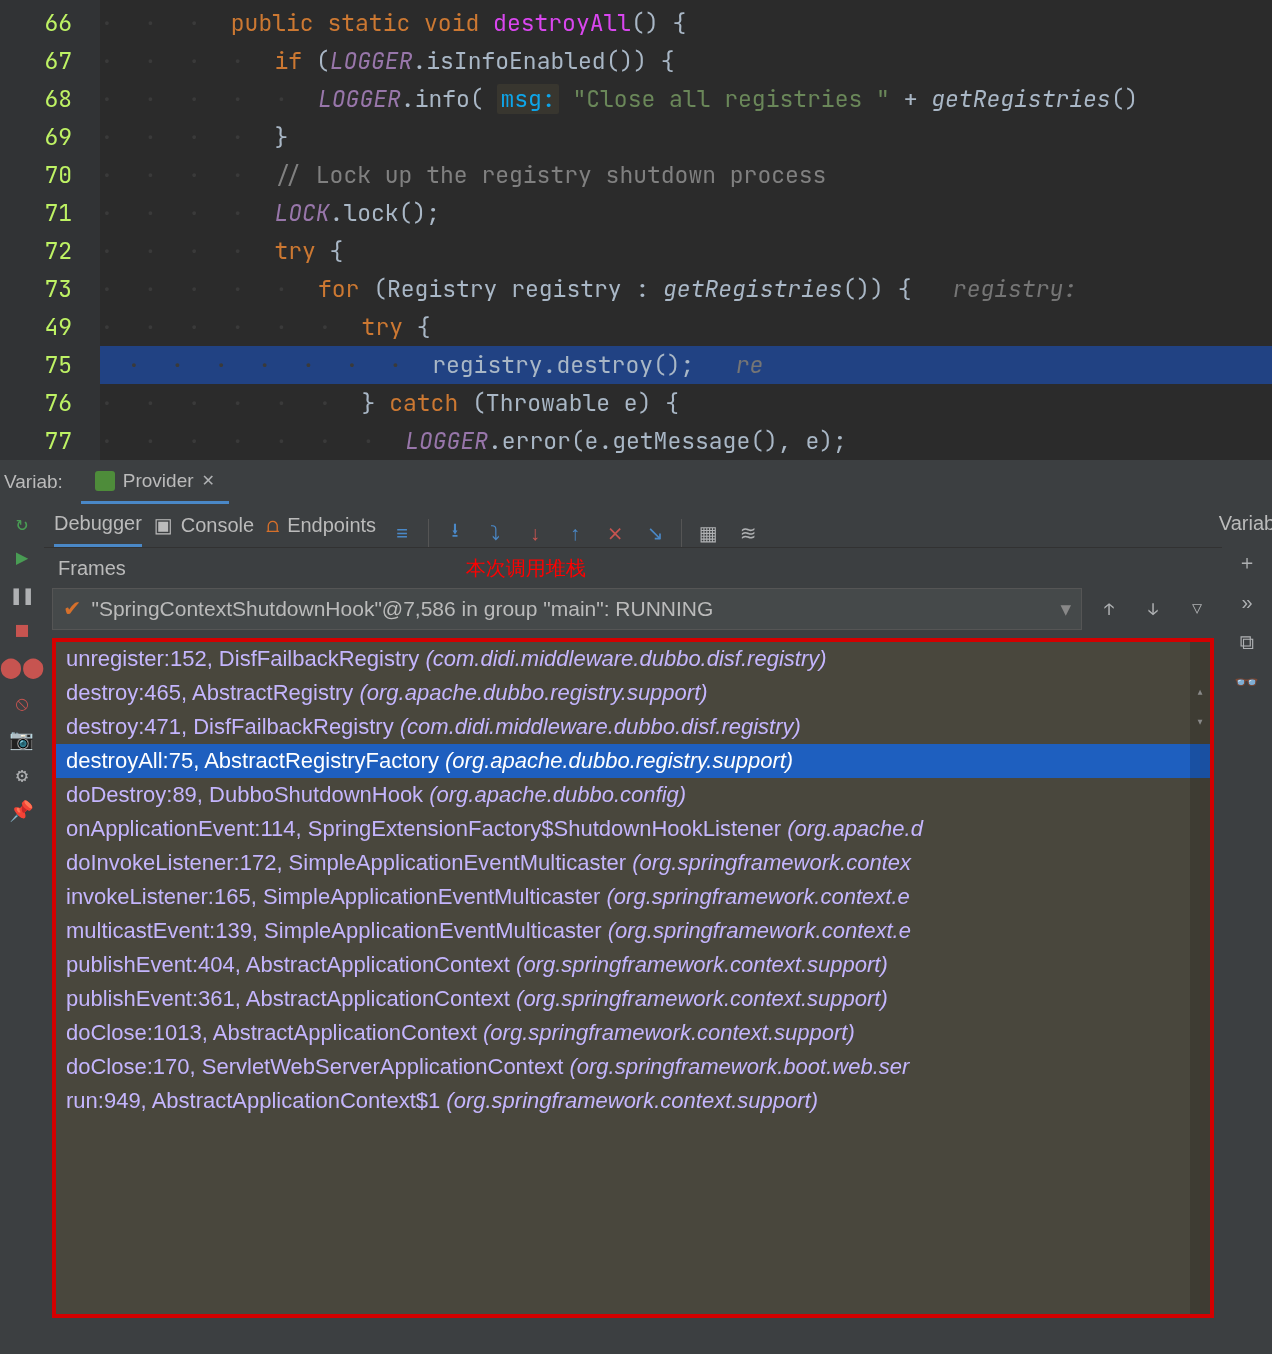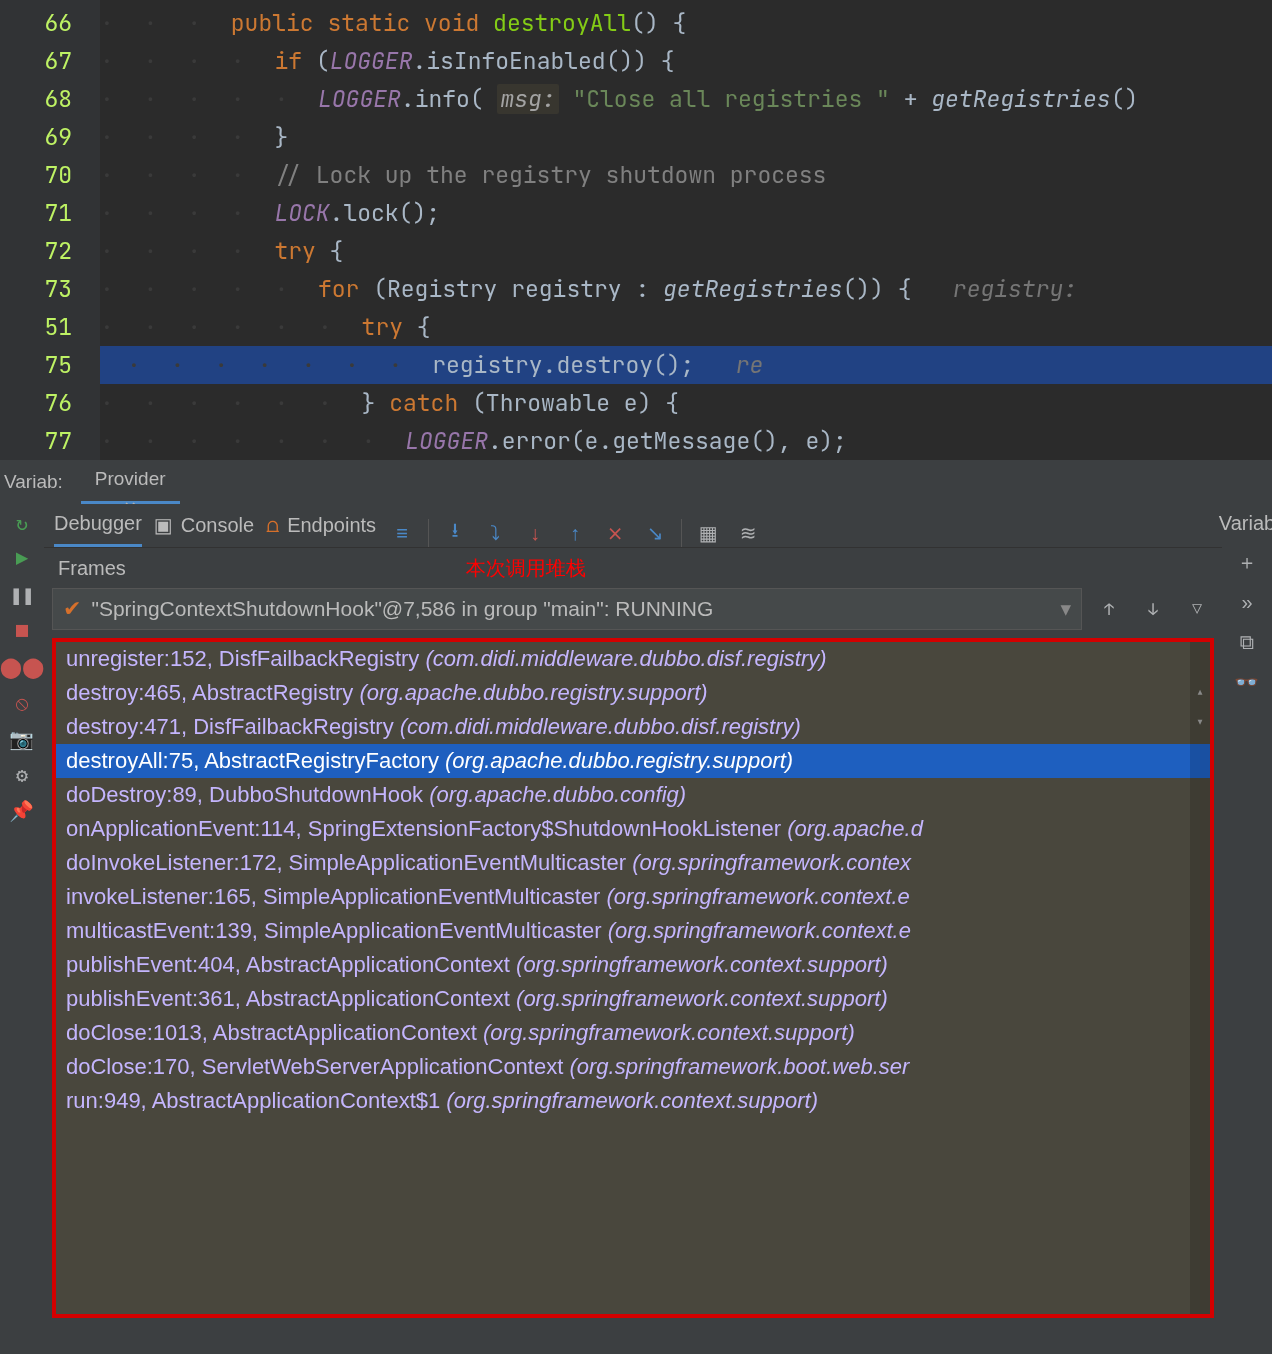--- a/index.html
+++ b/index.html
@@ -4,32 +4,32 @@
 <style>
   * { box-sizing: border-box; margin: 0; padding: 0; }
   html, body { width: 1272px; height: 1354px; background: #2B2B2B; font-family: "JetBrains Mono", Consolas, monospace; color: #A9B7C6; overflow: hidden; }
   .editor { display: flex; height: 460px; background: #2B2B2B; }
   .gutter { width: 100px; background: #313335; color: #bef264; text-align: right; padding-right: 28px; font-size: 23px; line-height: 38px; padding-top: 4px; position: relative; }
   .gutter .ln { height: 38px; }
   .code { flex:1; font-size: 23px; line-height: 38px; white-space: pre; padding-top: 4px; overflow:hidden; }
   .code .line { height:38px; }
   .code .hl { background:#214283; display:inline-block; width:100%;padding-left:27px; }
   .kw { color:#CC7832; }
-  .mname { color:#84cc16; }
+  .mname { color:#d946ef; }
   .fld { color:#9876AA; font-style:italic; }
   .ital { font-style: italic; }
   .cmt { color:#808080; }
   .str { color:#6A8759; }
   .dots { color:#3a3a3a; letter-spacing:8px; }
-  .parm { color:#a3a3a3; background:#38362f; font-style:italic; padding:0 3px; border-radius:2px;}
+  .parm { color:#0ea5e9; background:#38362f; padding:0 3px; border-radius:2px;}
   .hint { color:#757575; font-style:italic; }
 
   .debug-head { display:flex; align-items:center; background:#3C3F41; height:44px; font-family: sans-serif; font-size:19px; color:#BBBBBB; }
   .debug-head .lbl { padding:0 18px 0 4px; }
-  .runtab { display:flex; align-items:center; gap:8px; height:44px; padding:0 14px; border-bottom:3px solid #4A88C7;flex-direction:column; }
+  .runtab { display:flex; align-items:center; gap:8px; height:44px; padding:0 14px; border-bottom:3px solid #4A88C7; }
   .runtab .close { color:#AFB1B3; font-size:16px;}
   .bug-icon { width:20px; height:20px; display:inline-block; background:#4E8C3A; border-radius:3px; position:relative;}
 
   .debug-body { display:flex; height:850px; }
   .leftbar { width:44px; background:#3C3F41; display:flex; flex-direction:column; align-items:center; padding-top:6px; gap:10px; }
   .ic { width:26px; height:26px; display:flex; align-items:center; justify-content:center; font-size:20px; cursor:pointer;}
   .grn{color:#499C54;} .gry{color:#AFB1B3;} .red{color:#C75450;}
 
   .mid { flex:1; background:#3C3F41; display:flex; flex-direction:column; }
   .tabbar { display:flex; align-items:flex-end; height:44px; gap:12px; padding-left:10px; font-family:sans-serif; font-size:20px; color:#BBBBBB; border-bottom:1px solid #323232;}
@@ -62,21 +62,21 @@
 <div class="editor">
   <div class="gutter" id="gutter">
       <div class="ln">66</div>
       <div class="ln">67</div>
       <div class="ln">68</div>
       <div class="ln">69</div>
       <div class="ln">70</div>
       <div class="ln">71</div>
       <div class="ln">72</div>
       <div class="ln">73</div>
-      <div class="ln">51</div>
+      <div class="ln">49</div>
       <div class="ln">75</div>
       <div class="ln">76</div>
       <div class="ln">77</div>
     </div>
   <div class="code" id="codearea"><div class="line"><span class="dots">· · · </span><span class="kw">public</span> <span class="kw">static</span> <span class="kw">void</span> <span class="mname">destroyAll</span>() {</div><div class="line"><span class="dots">· · · · </span><span class="kw">if</span> (<span class="fld">LOGGER</span>.isInfoEnabled()) {</div><div class="line"><span class="dots">· · · · · </span><span class="fld">LOGGER</span>.info( <span class="parm">msg:</span> <span class="str">"Close all registries "</span> + <span class="ital">getRegistries</span>()</div><div class="line"><span class="dots">· · · · </span>}</div><div class="line"><span class="dots">· · · · </span><span class="cmt">// Lock up the registry shutdown process</span></div><div class="line"><span class="dots">· · · · </span><span class="fld">LOCK</span>.lock();</div><div class="line"><span class="dots">· · · · </span><span class="kw">try</span> {</div><div class="line"><span class="dots">· · · · · </span><span class="kw">for</span> (Registry registry : <span class="ital">getRegistries</span>()) {   <span class="hint">registry:</span></div><div class="line"><span class="dots">· · · · · · </span><span class="kw">try</span> {</div><div class="line hl"><span class="dots">· · · · · · · </span>registry.destroy();   <span class="hint">re</span></div><div class="line"><span class="dots">· · · · · · </span>} <span class="kw">catch</span> (Throwable e) {</div><div class="line"><span class="dots">· · · · · · · </span><span class="fld">LOGGER</span>.error(e.getMessage(), e);</div></div>
 </div>
 
 <div class="debug-head">
   <span class="lbl">Variab:</span>
   <div class="runtab">

